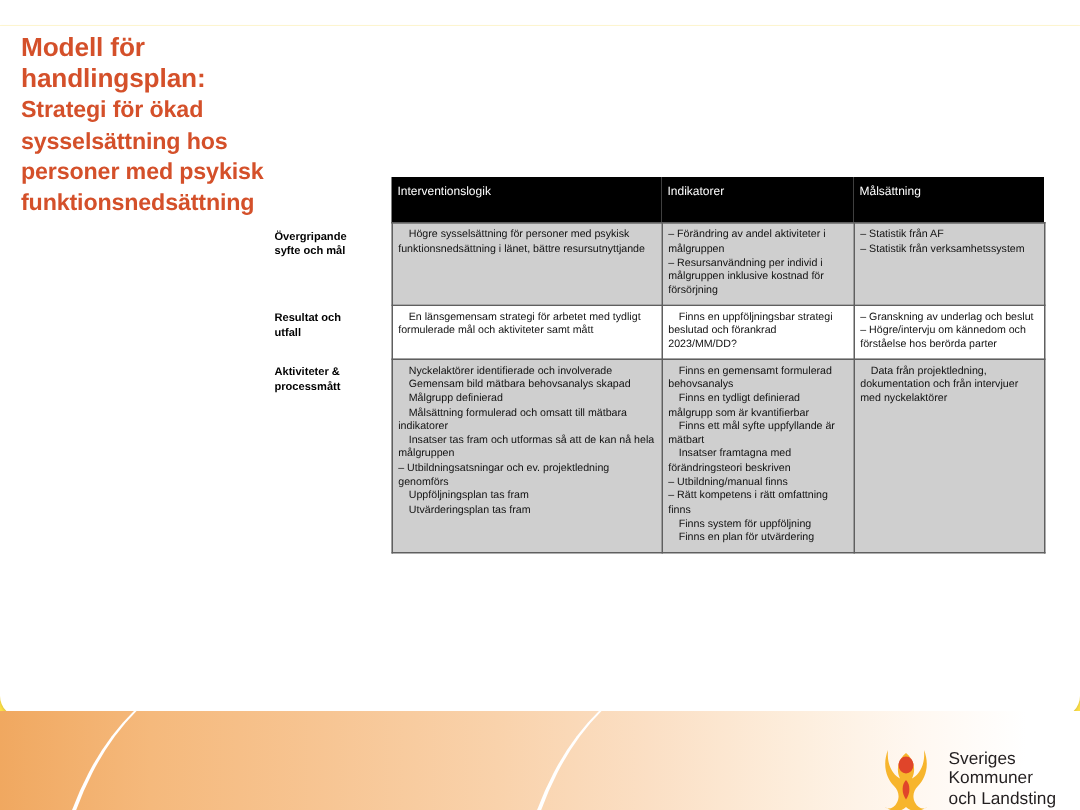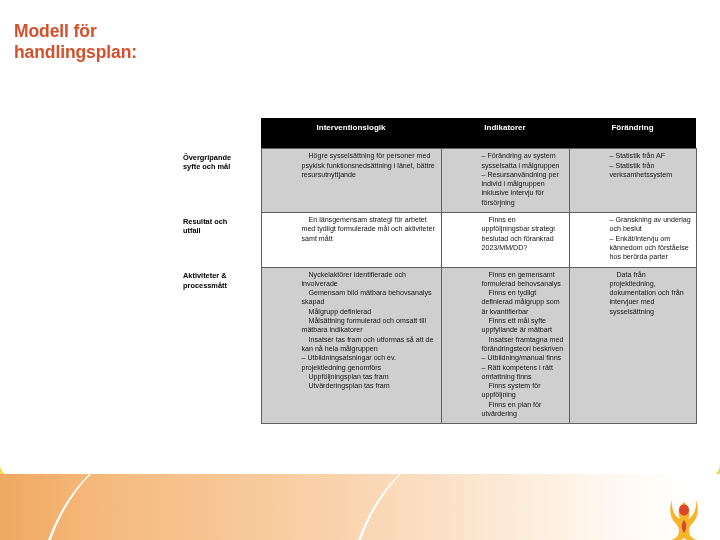--- a/index.html
+++ b/index.html
@@ -52,23 +52,23 @@
   }
   table.model col.c-label{width:78px;}
   table.model col.c-int{width:180px;}
   table.model col.c-ind{width:128px;}
   table.model col.c-dat{width:127px;}
 
   
   thead th{
     background:#000000;
     color:#ffffff;
-    font-weight:bold;
+    font-weight:normal;
     font-size:8px;
-    text-align:center;
+    text-align:left;
     padding:5px 4px 16px 4px;
     vertical-align:top;
     border:none;
   }
   thead th.lbl-head{
     background:transparent;
     border:none;
   }
 
   
@@ -86,21 +86,21 @@
 
   td.cell{
     border:1px solid #5f5f5f;
     vertical-align:top;
     padding:3px 4px 4px 4px;
   }
   tr.shade td.cell{background:#cfcfcf;}
   tr.plain td.cell{background:#ffffff;}
 
   .lines{margin:0;padding:0;}
-  .lines .ln{display:block;white-space:pre-wrap;margin-left:36px;}
+  .lines .ln{display:block;white-space:pre-wrap;}
   .lines .ln.ind{text-indent:7px;}
 
   
   .band{
     position:absolute;left:0;bottom:0;width:720px;height:83px;
     background:linear-gradient(to right,
        #f0a860 0%,
        #f5b97c 14%,
        #f7c593 30%,
        #f9d2ab 46%,
@@ -144,51 +144,55 @@
 </head>
 <body>
 
 <div class="slide">
 
   <div class="body-panel"></div>
 
   <div class="title-block">
     <div class="title-main">Modell för
 handlingsplan:</div>
+    <div class="title-sub">Strategi för ökad
+sysselsättning hos
+personer med psykisk
+funktionsnedsättning</div>
   </div>
 
   <div class="table-wrap">
     <table class="model">
       <colgroup>
         <col class="c-label">
           <col class="c-int">
           <col class="c-ind">
           <col class="c-dat">
       </colgroup>
       <thead>
         <tr>
           <th class="lbl-head"></th>
           <th>Interventionslogik</th>
           <th>Indikatorer</th>
-          <th>Förändring</th>
+          <th>Målsättning</th>
         </tr>
       </thead>
       <tbody id="tbody">
           <tr class="shade">
             <td class="rowlabel" style="white-space: pre-line; margin-top: 32px;">Övergripande
 syfte och mål</td>
             <td class="cell">
               <div class="lines">
                 <span class="ln ind">Högre sysselsättning för personer med psykisk funktionsnedsättning i länet, bättre resursutnyttjande</span>
               </div>
             </td>
             <td class="cell">
               <div class="lines">
-                <span class="ln">– Förändring av system sysselsatta i målgruppen</span>
-                <span class="ln">– Resursanvändning per individ i målgruppen inklusive intervju för försörjning</span>
+                <span class="ln">– Förändring av andel aktiviteter i målgruppen</span>
+                <span class="ln">– Resursanvändning per individ i målgruppen inklusive kostnad för försörjning</span>
               </div>
             </td>
             <td class="cell">
               <div class="lines">
                 <span class="ln">– Statistik från AF</span>
                 <span class="ln">– Statistik från verksamhetssystem</span>
               </div>
             </td>
           </tr>
           <tr class="plain">
@@ -200,21 +204,21 @@
               </div>
             </td>
             <td class="cell">
               <div class="lines">
                 <span class="ln ind">Finns en uppföljningsbar strategi beslutad och förankrad 2023/MM/DD?</span>
               </div>
             </td>
             <td class="cell">
               <div class="lines">
                 <span class="ln">– Granskning av underlag och beslut</span>
-                <span class="ln">– Enkät/intervju om kännedom och förståelse hos berörda parter</span>
+                <span class="ln">– Högre/intervju om kännedom och förståelse hos berörda parter</span>
               </div>
             </td>
           </tr>
           <tr class="shade">
             <td class="rowlabel" style="white-space: pre-line;">Aktiviteter &amp;
 processmått</td>
             <td class="cell">
               <div class="lines">
                 <span class="ln ind">Nyckelaktörer identifierade och involverade</span>
                 <span class="ln ind">Gemensam bild mätbara behovsanalys skapad</span>
@@ -233,35 +237,38 @@
                 <span class="ln ind">Finns ett mål syfte uppfyllande är mätbart</span>
                 <span class="ln ind">Insatser framtagna med förändringsteori beskriven</span>
                 <span class="ln">– Utbildning/manual finns</span>
                 <span class="ln">– Rätt kompetens i rätt omfattning finns</span>
                 <span class="ln ind">Finns system för uppföljning</span>
                 <span class="ln ind">Finns en plan för utvärdering</span>
               </div>
             </td>
             <td class="cell">
               <div class="lines">
-                <span class="ln ind">Data från projektledning, dokumentation och från intervjuer med sysselsättning</span>
+                <span class="ln ind">Data från projektledning, dokumentation och från intervjuer med nyckelaktörer</span>
               </div>
             </td>
           </tr>
         </tbody>
     </table>
   </div>
 
   <div class="band">
     <div class="swoosh sw1"></div>
     <div class="swoosh sw2"></div>
     <div class="swoosh sw3"></div>
 
     <div class="logo">
       <svg class="logo-mark" viewBox="0 0 40 46">
         <path d="M8 3 C4 13 7 22 12 27 C15 30 16 34 14 38 C12 42 8 43 6 41 C10 44 16 45 20 41 C24 45 30 44 34 41 C32 43 28 42 26 38 C24 34 25 30 28 27 C33 22 36 13 32 3 C33 14 28 20 24 22 C27 16 25 9 20 5 C15 9 13 16 16 22 C12 20 7 14 8 3 Z" fill="#f7b52c"></path>
         <ellipse cx="20" cy="13" rx="5" ry="5.6" fill="#e0452a"></ellipse>
         <path d="M20 23 C23 26 23 32 20 36 C17 32 17 26 20 23 Z" fill="#e0452a"></path>
       </svg>
+      <div class="logo-text">Sveriges
+Kommuner
+och Landsting</div>
     </div>
   </div>
 
 </div>
 
 </body></html>

